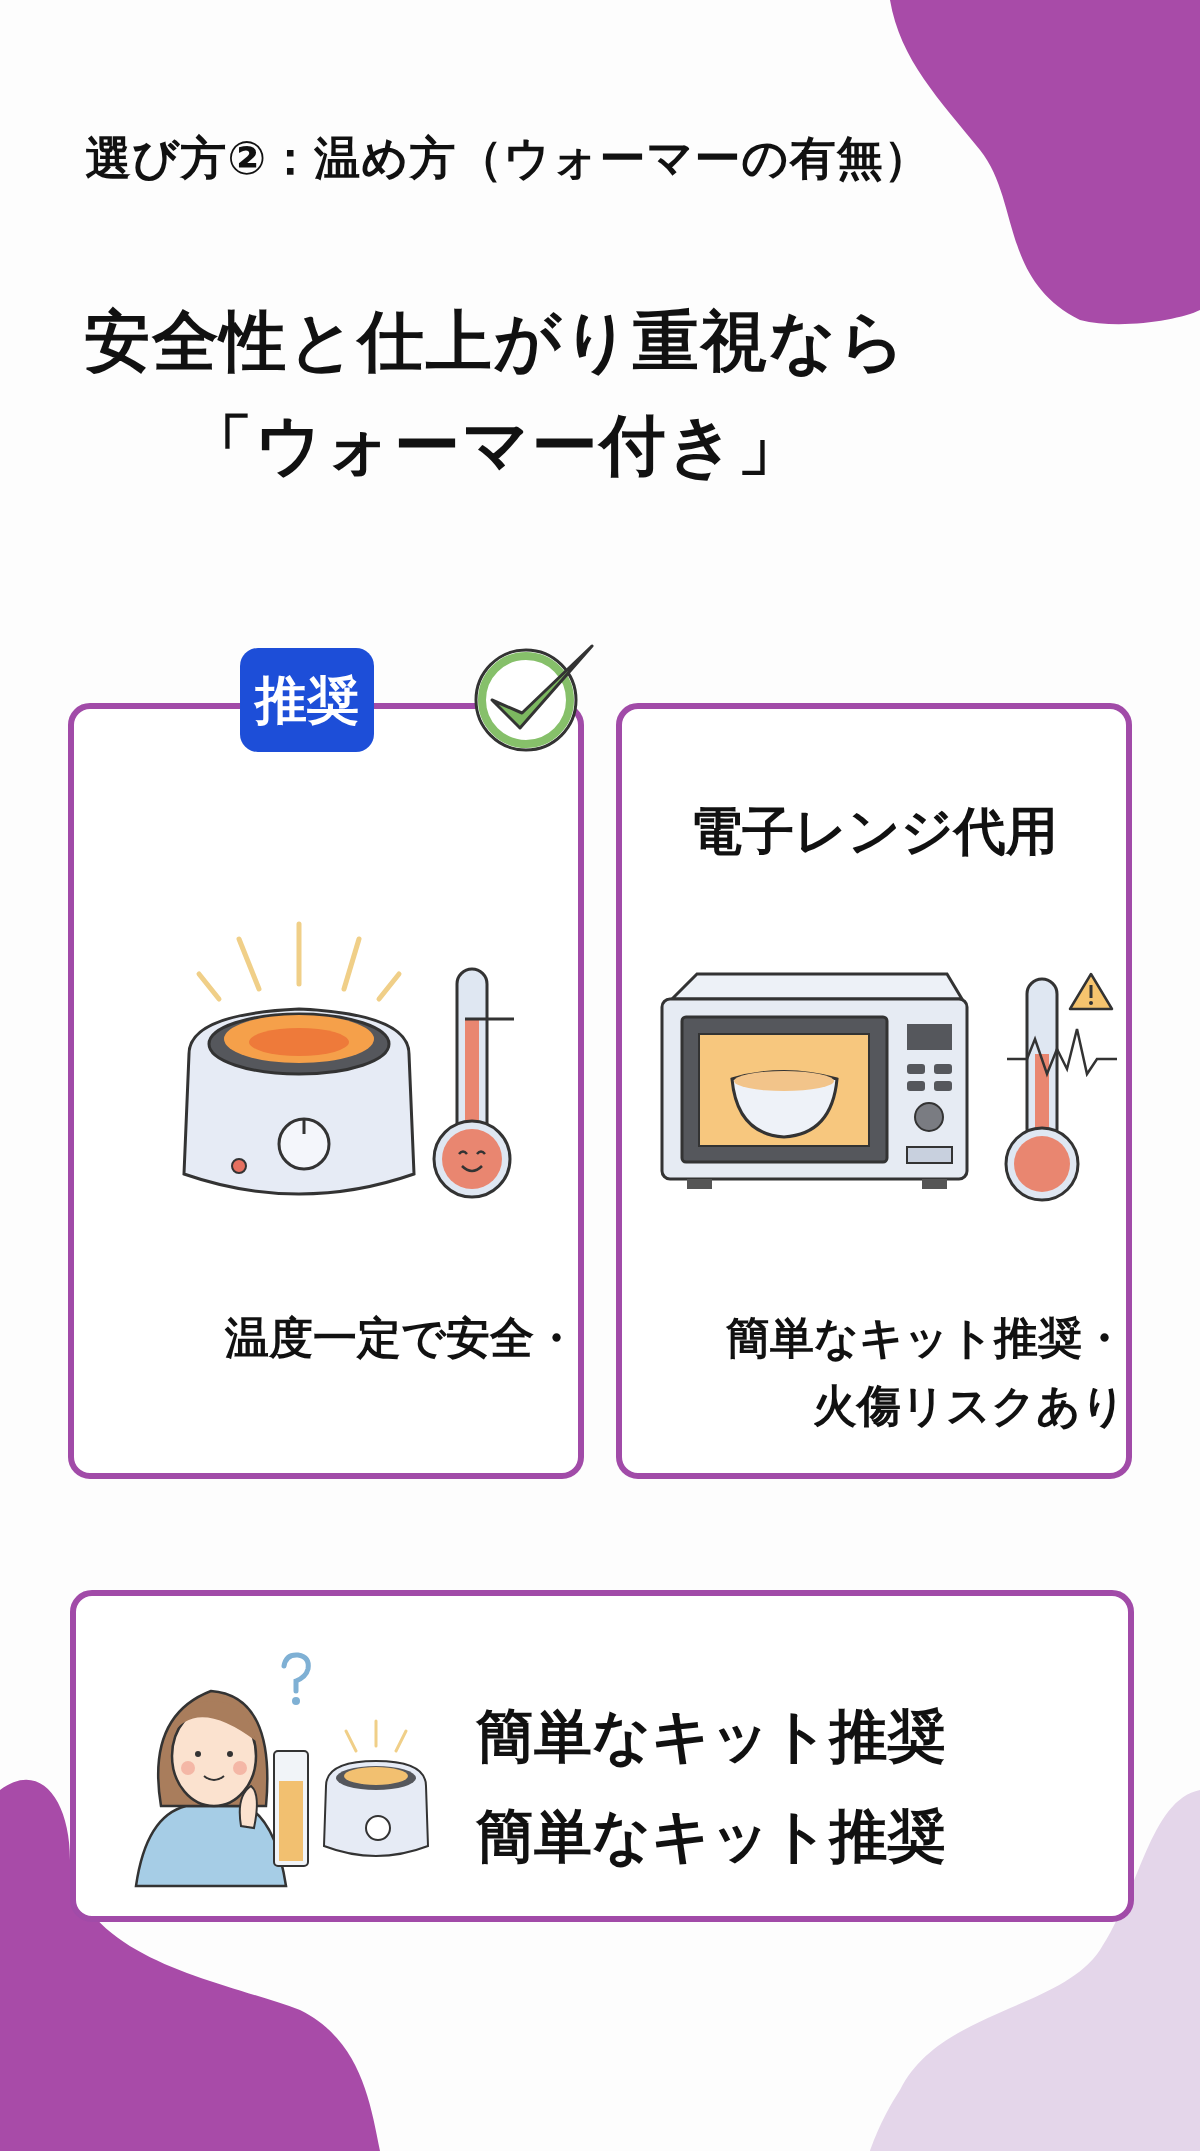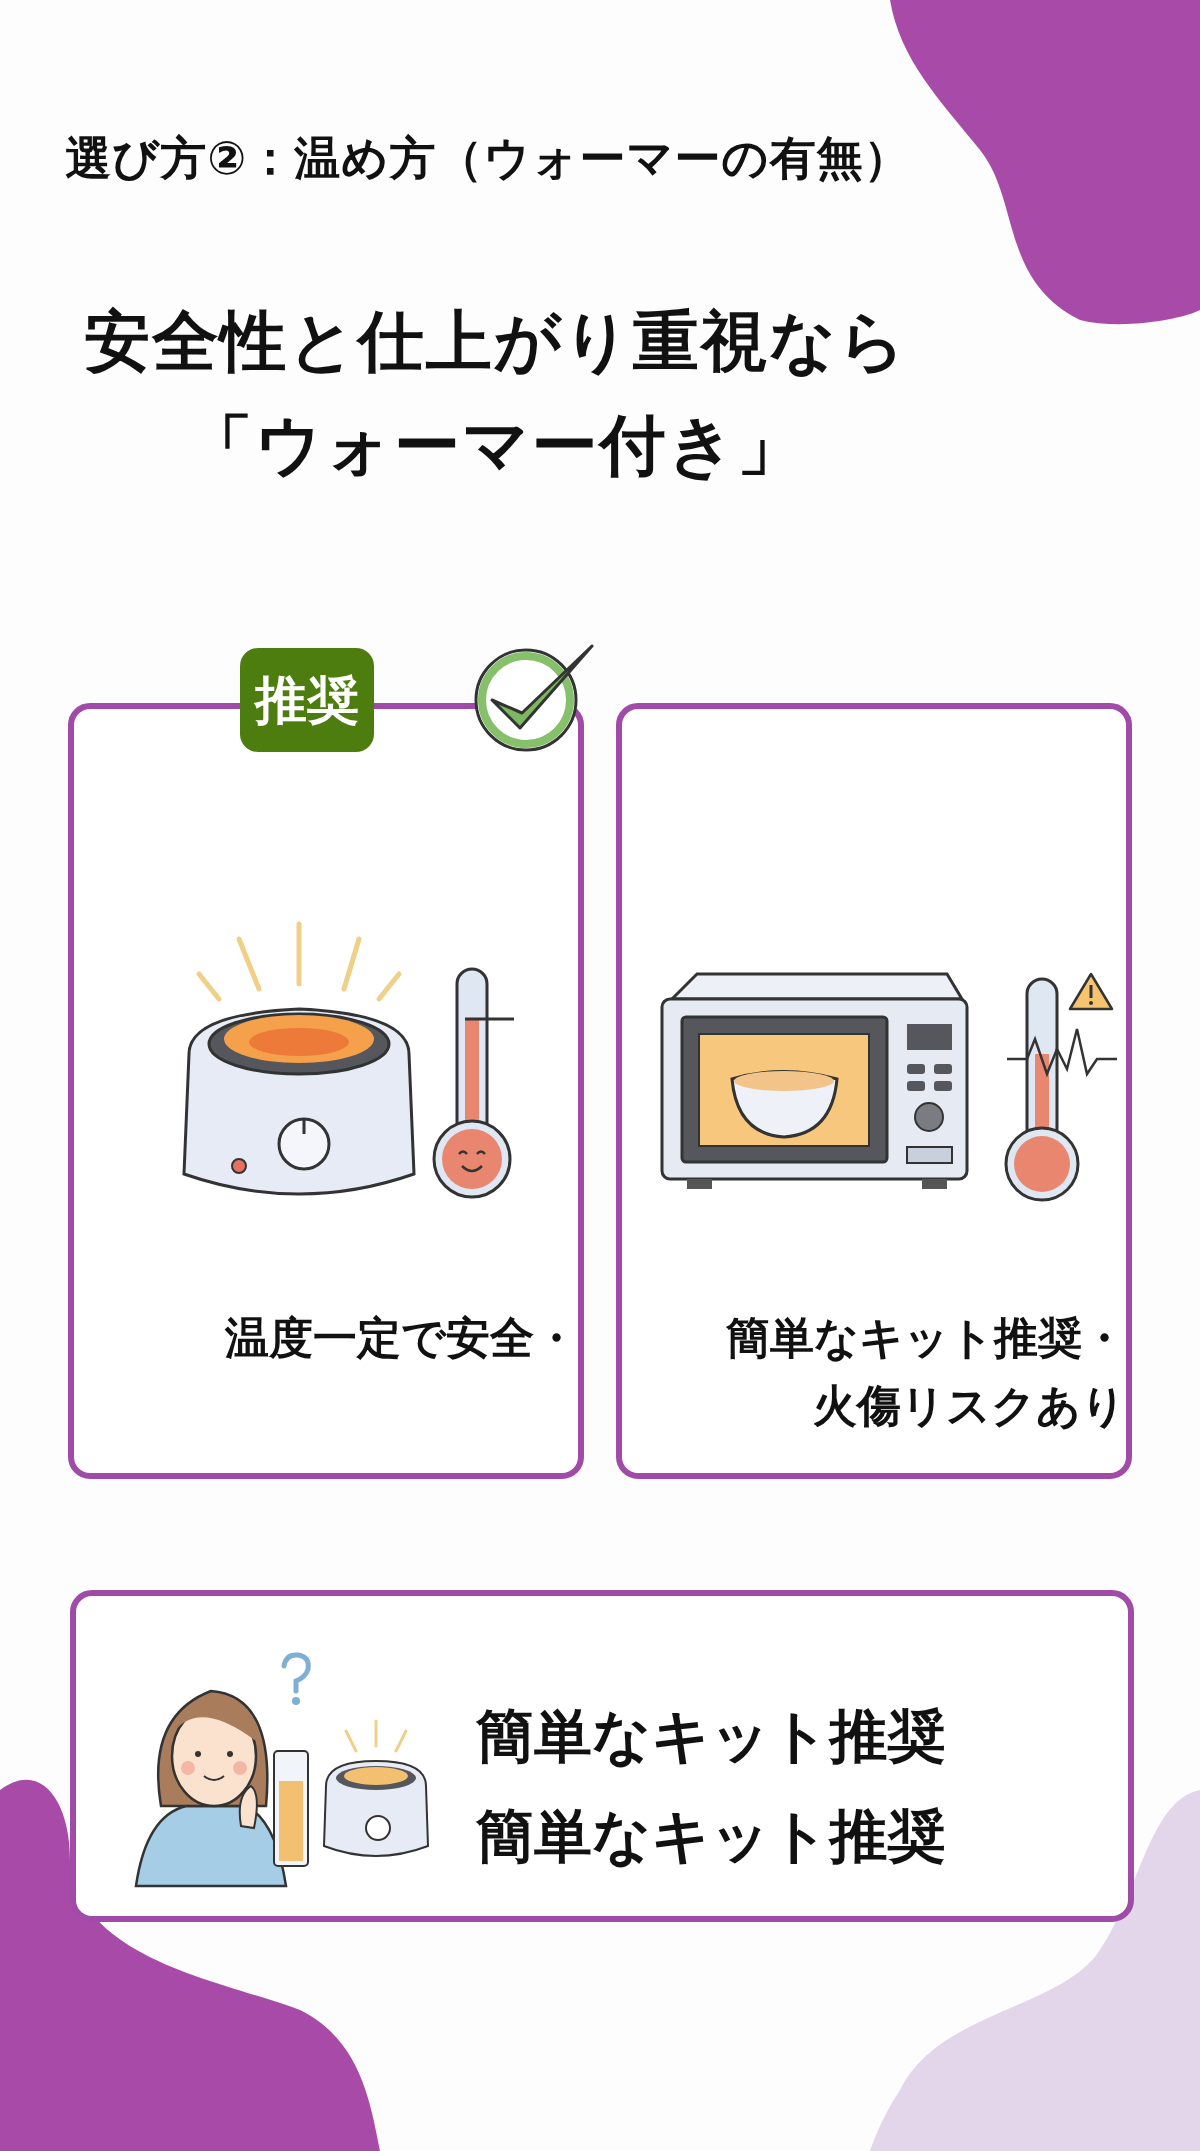--- a/index.html
+++ b/index.html
@@ -5,21 +5,21 @@
   html, body { margin: 0; padding: 0; }
   body {
     width: 1200px; height: 2151px; position: relative; overflow: hidden;
     background: #fdfdfd;
     font-family: "DejaVu Sans", "Liberation Sans", sans-serif;
     color: #111;
   }
   .blob { position: absolute; z-index: 0; }
   .subtitle {
     position: absolute; left: 0; top: 128px; width: 976px; text-align: center;
-    font-size: 46px; font-weight: bold; letter-spacing: 1px; z-index: 2;
+    font-size: 46px; font-weight: bold; letter-spacing: 1px; z-index: 2; padding-left: 20px;
   }
   .headline {
     position: absolute; left: 0; top: 290px; width: 992px; text-align: center;
     font-size: 66px; font-weight: bold; line-height: 104px; z-index: 2; letter-spacing: 2px; font-family: Liberation Serif, serif;
   }
   .card {
     position: absolute; background: #fff; border: 6px solid #a14ba8; border-radius: 22px;
     box-sizing: border-box; z-index: 2;
   }
   .card-left { left: 68px; top: 703px; width: 516px; height: 776px; }
@@ -28,21 +28,21 @@
   .card-title {
     position: absolute; left: 0; top: 88px; width: 100%; text-align: center;
     font-size: 52px; font-weight: bold;
   }
   .card-desc {
     position: absolute; left: 0; top: 595px; width: 100%; text-align: right;
     font-size: 44px; font-weight: bold; line-height: 68px;
   }
   .badge {
     position: absolute; left: 240px; top: 648px; width: 134px; height: 104px;
-    background: #4d7c0f; border-radius: 18px; color: #fff; z-index: 3;
+    background: #1d4ed8; border-radius: 18px; color: #fff; z-index: 3;
     font-size: 52px; font-weight: bold; text-align: center; line-height: 104px;
   }
   .check { position: absolute; left: 470px; top: 638px; z-index: 3; }
   .illus { position: absolute; }
   .bottom-text {
     position: absolute; left: 400px; top: 90px; font-size: 58px; font-weight: bold; line-height: 100px;
   }
 </style>
 </head>
 <body>
@@ -93,20 +93,21 @@
   </div>
 </div>
 <div class="badge">推奨</div>
 <svg class="check" width="130" height="120" viewBox="0 0 130 120">
   <circle cx="56" cy="62" r="50" fill="#fff" stroke="#333" stroke-width="3"></circle>
   <circle cx="56" cy="62" r="44" fill="none" stroke="#86c06a" stroke-width="8"></circle>
   <path d="M22 62 L50 90 L122 8 L52 75 Z" fill="#7cb860" stroke="#333" stroke-width="3" stroke-linejoin="round"></path>
 </svg>
 
 <div class="card card-right">
+  <div class="card-title">電子レンジ代用</div>
   <svg class="illus" style="left:35px;top:250px" width="320" height="240" viewBox="0 0 320 240">
     <path d="M15 40 L40 15 L290 15 L305 40 Z" fill="#edf1f7" stroke="#333" stroke-width="3"></path>
     <rect x="5" y="40" width="305" height="180" rx="8" fill="#e6ebf3" stroke="#333" stroke-width="3"></rect>
     <rect x="25" y="58" width="205" height="145" rx="4" fill="#55575c" stroke="#333" stroke-width="3"></rect>
     <rect x="42" y="75" width="170" height="112" fill="#f7c77e" stroke="#333" stroke-width="2"></rect>
     <path d="M75 120 Q127 105 180 120 Q175 175 127 178 Q80 175 75 120 Z" fill="#eef2f8" stroke="#333" stroke-width="3"></path>
     <ellipse cx="127" cy="122" rx="50" ry="10" fill="#f2c48a"></ellipse>
     <rect x="250" y="65" width="45" height="26" fill="#55575c"></rect>
     <rect x="250" y="105" width="18" height="10" rx="3" fill="#55575c"></rect>
       <rect x="277" y="105" width="18" height="10" rx="3" fill="#55575c"></rect>

